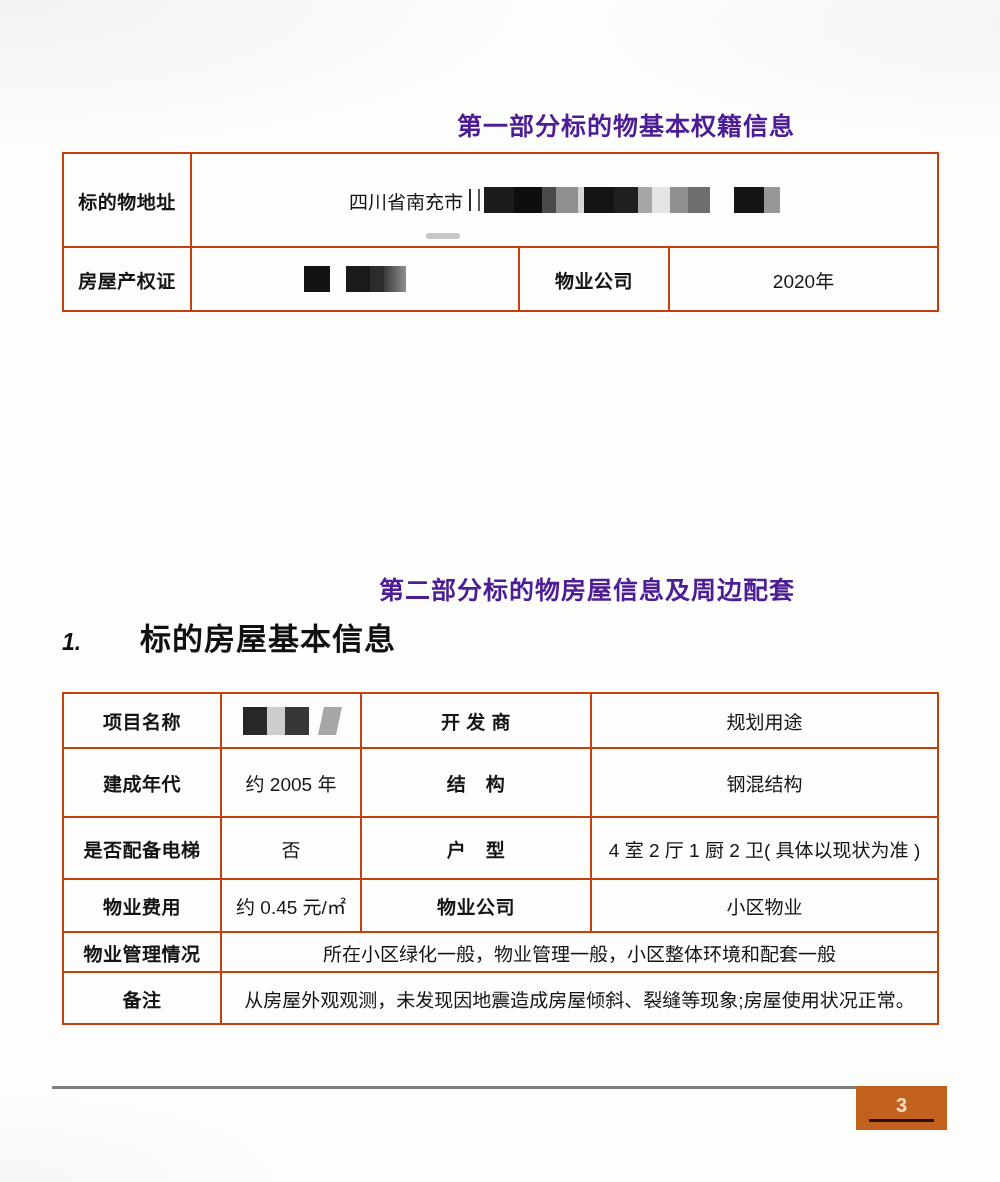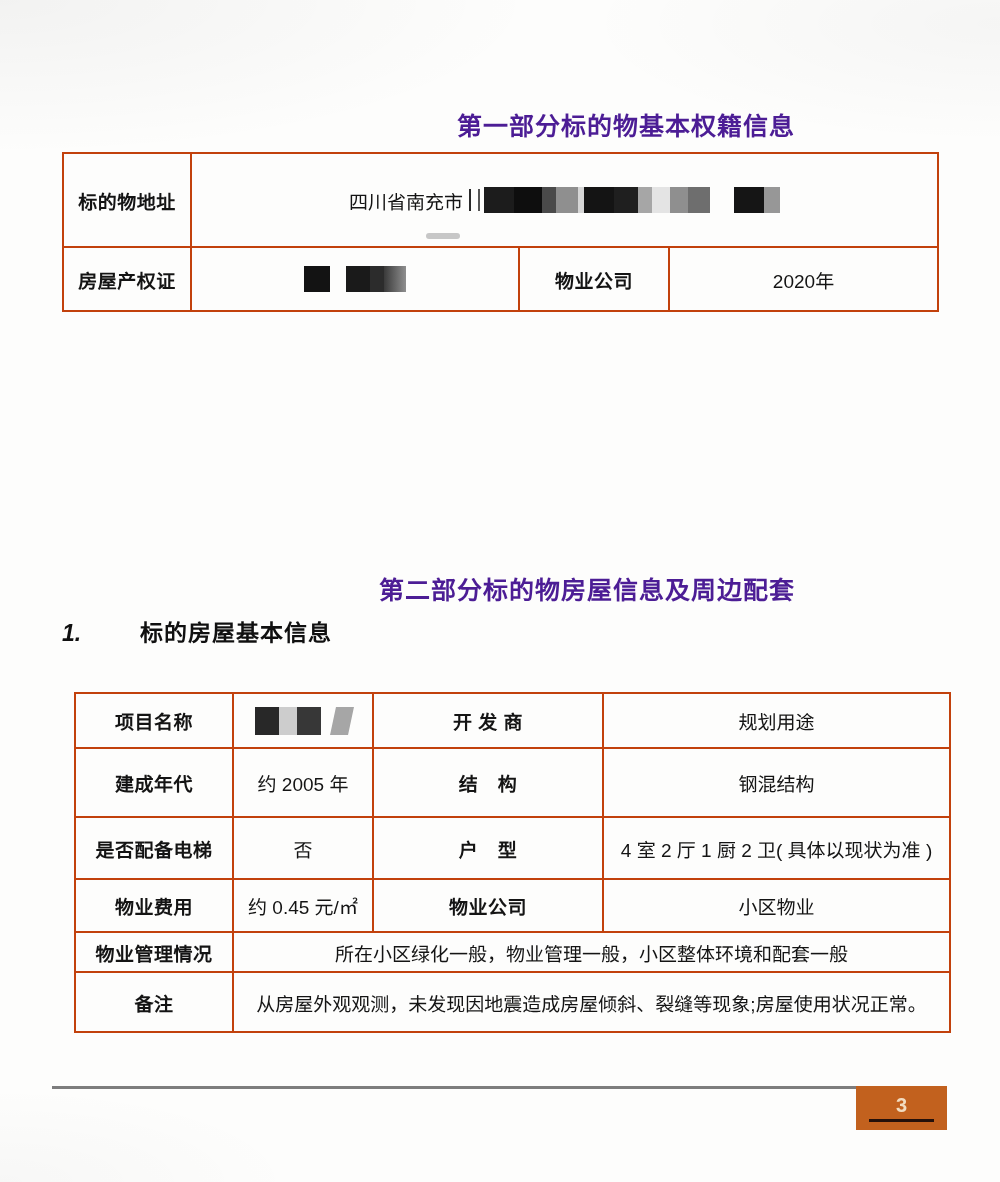--- a/index.html
+++ b/index.html
@@ -21,38 +21,38 @@
 
   .doc-title{
     position:absolute;left:0;width:795px;text-align:right;
     font-size:25px;font-weight:bold;color:#4c1d95;letter-spacing:1px;
   }
   #title1{top:106px;}
   #title2{top:558px;margin-top:12px;}
 
   .sub-head{position:absolute;left:62px;top:614px;font-weight:bold;color:#101010;}
   .sub-num{display:inline-block;font-style:italic;font-size:23px;width:78px;}
-  .sub-title{font-size:23px;letter-spacing:1px;text-align:right;}
+  .sub-title{font-size:31px;letter-spacing:1px;text-align:right;}
 
   table.t{
     position:absolute;border-collapse:collapse;table-layout:fixed;
     background:transparent;
   }
   table.t td{
     border:2px solid #c2410c;
     padding:0 6px;
     text-align:center;vertical-align:middle;
     font-size:19px;color:#141414;
     overflow:hidden;white-space:nowrap;
   }
   td.lbl{font-weight:bold;letter-spacing:0.5px;}
   td.val-left{text-align:left;padding-left:16px;white-space:normal;}
 
   #table1{left:62px;top:152px;width:877px;}
-  #table2{left:74px;top:692px;width:877px;}
+  #table2{left:62px;top:692px;width:877px;}
 
   .cellflex{display:flex;align-items:center;justify-content:center;gap:4px;}
 
   .mosaic{display:inline-flex;align-items:center;height:26px;vertical-align:middle;}
   .mosaic i{display:inline-block;height:100%;}
   .mosaic .gap{background:transparent;}
   .partial-glyph{
     display:inline-block;width:7px;height:22px;margin-left:2px;
     border-left:2px solid #2a2a2a;border-right:2px solid #555;
   }
@@ -178,21 +178,21 @@
     <tr style="height:53px">
       <td class="lbl">物业费用</td>
       <td>约 0.45 元/㎡</td>
       <td class="lbl">物业公司</td>
       <td>小区物业</td>
     </tr>
     <tr style="height:40px">
       <td class="lbl">物业管理情况</td>
       <td colspan="3" class="val-left">所在小区绿化一般，物业管理一般，小区整体环境和配套一般</td>
     </tr>
-    <tr style="height:60px">
+    <tr style="height:52px">
       <td class="lbl">备注</td>
       <td colspan="3" class="val-left">从房屋外观观测，未发现因地震造成房屋倾斜、裂缝等现象;房屋使用状况正常。</td>
     </tr>
   </tbody>
     </table>
 
   <div id="footer-line"></div>
   <div id="page-box" style="background: rgb(194, 97, 30);">
     <span id="page-num">3</span>
     <span id="page-underline"></span>

